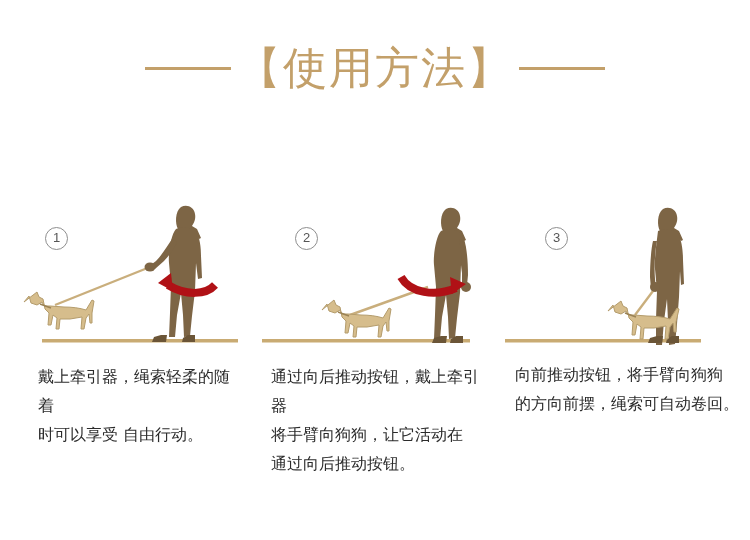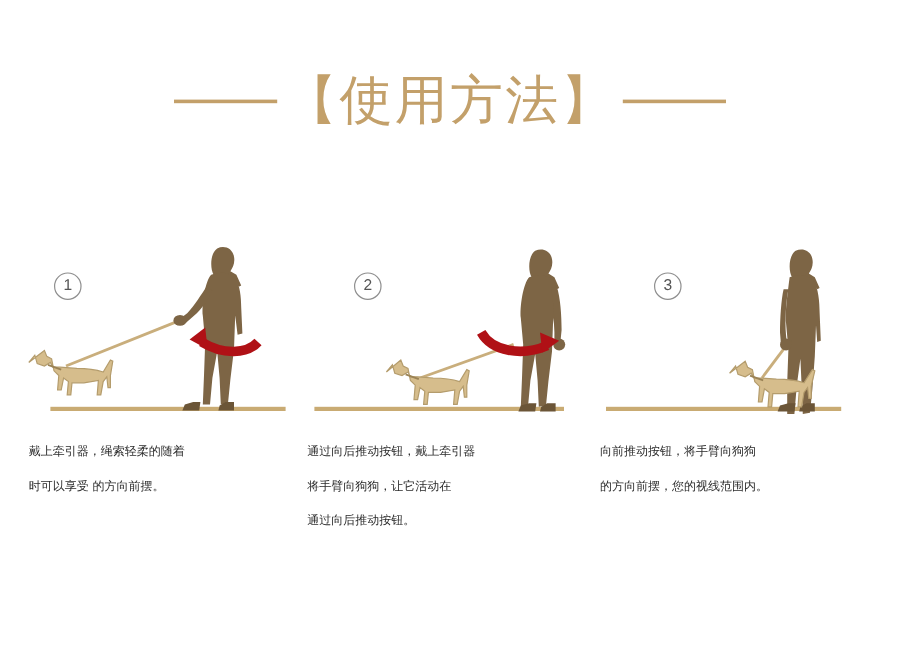--- a/index.html
+++ b/index.html
@@ -12,21 +12,21 @@
     height: 540px;
     font-family: "Liberation Sans", "DejaVu Sans", sans-serif;
     overflow: hidden;
     position: relative;
   }
 
   
   .title-block {
     position: absolute;
     left: 0;
-    top: 56px;
+    top: 40px;
     width: 750px;
     height: 56px;
     display: flex;
     align-items: center;
     justify-content: center;
   }
   .title-rule {
     width: 86px;
     height: 3px;
     background: #c3a06a;
@@ -85,27 +85,28 @@
     position: absolute;
     left: 0;
     top: 362px;
     width: 750px;
     display: flex;
   }
   .caption {
     width: 250px;
     box-sizing: border-box;
     color: #2b2b2b;
-    font-size: 10px;
+    font-size: 16px;
     line-height: 29px;
     font-family: "DejaVu Sans", "Liberation Sans", sans-serif;
+    margin-left: 14px;
   }
   .caption.c1 { padding: 0 18px 0 24px; }
   .caption.c2 { padding: 0 18px 0 6px; }
-  .caption.c3 { padding: 0 10px 0 0px; }
+  .caption.c3 { padding: 0 10px 0 0px; font-family: Liberation Mono, monospace; }
 </style>
 </head>
 <body>
 
 <div class="title-block">
   <span class="title-rule left"></span>
   <span class="title-text">【使用方法】</span>
   <span class="title-rule right"></span>
 </div>
 
@@ -212,24 +213,24 @@
         <path d="M125 118 l11 4" stroke="#9b8355" stroke-width="1.6" fill="none"></path>
       </g>
     </svg>
     <div class="step-badge">3</div>
   </div>
 </div>
 
 <div class="captions">
   <div class="caption c1">
     <div>戴上牵引器，绳索轻柔的随着</div>
-    <div>时可以享受 的方向前摆。</div>
+    <div>时可以享受 自由行动。</div>
   </div>
   <div class="caption c2">
     <div>通过向后推动按钮，戴上牵引器</div>
     <div>将手臂向狗狗，让它活动在</div>
     <div>通过向后推动按钮。</div>
   </div>
   <div class="caption c3">
     <div>向前推动按钮，将手臂向狗狗</div>
-    <div>的方向前摆，您的视线范围内。</div>
+    <div>的方向前摆，绳索可自动卷回。</div>
   </div>
 </div>
 
 </body></html>

